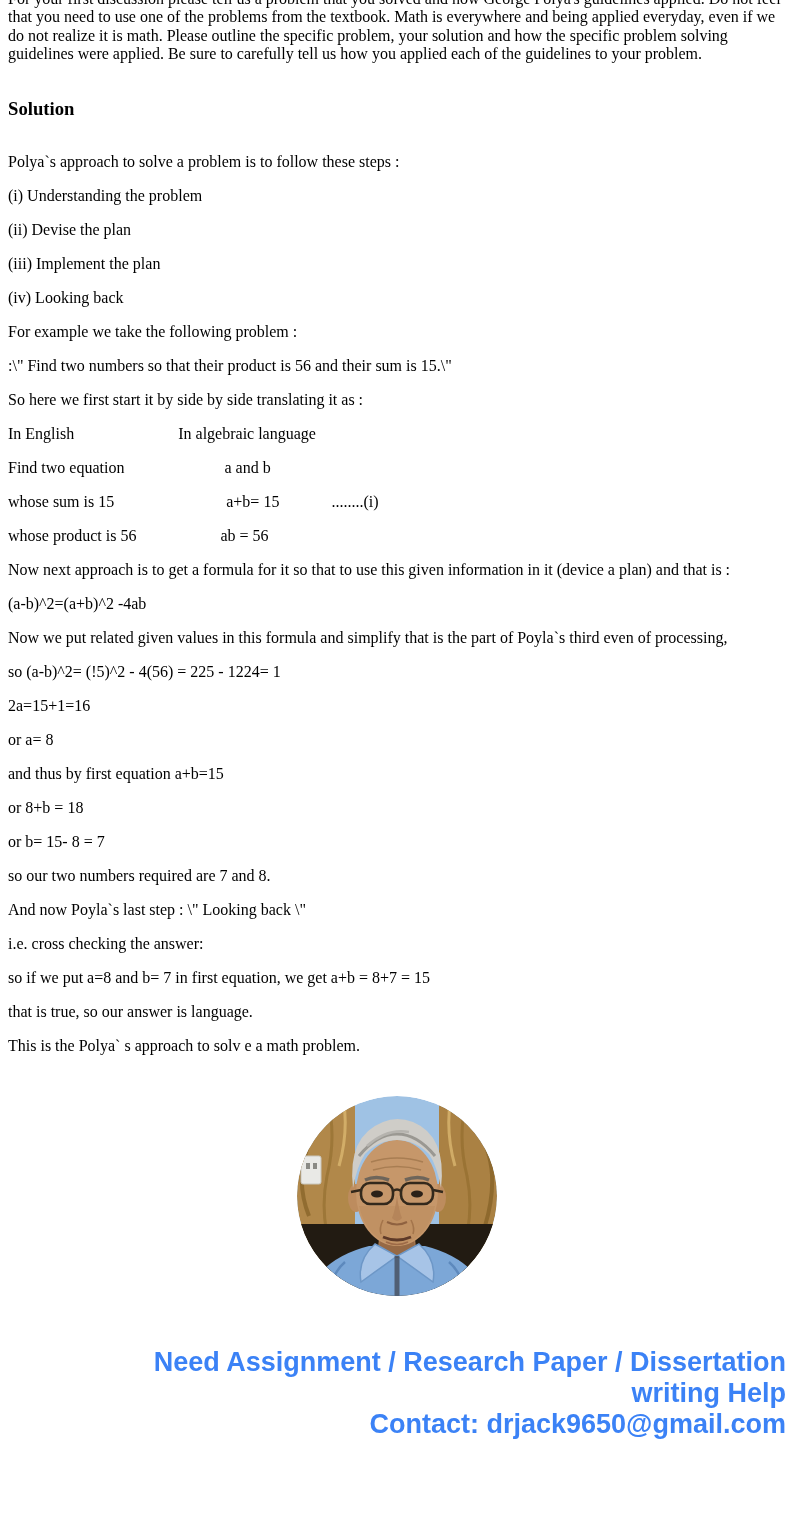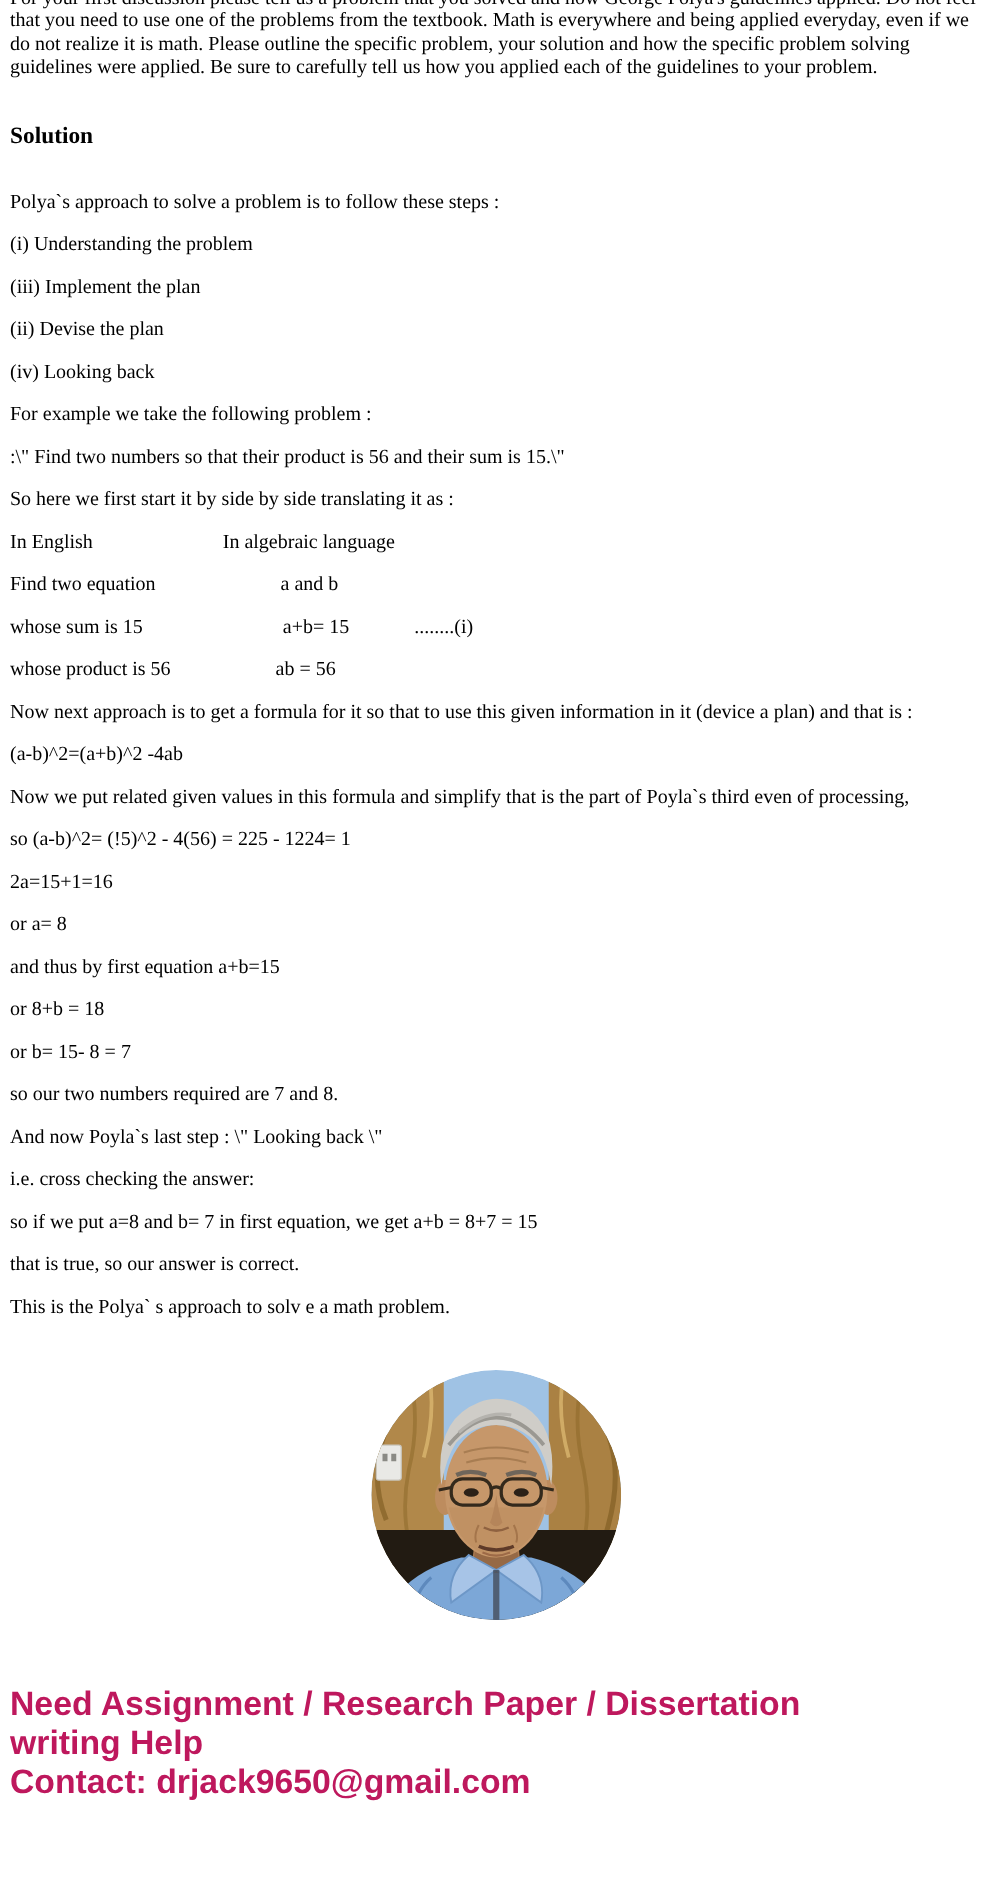--- a/index.html
+++ b/index.html
@@ -33,39 +33,39 @@
   }
   .avatar {
     display: inline-block;
     width: 200px;
     height: 200px;
     border-radius: 50%;
     overflow: hidden;
   }
   .footer {
     margin-top: 47px;
-    text-align: left;
+    text-align: right;
     font-family: "Liberation Sans", sans-serif;
     font-weight: bold;
     font-size: 27px;
     line-height: 31px;
-    color: #be185d;
+    color: #3b82f6;
   }
 </style>
 </head>
 <body>
 
 <div id="page">
   <div class="doc">
     <p class="clip-top">For your first discussion please tell us a problem that you solved and how George Polya's guidelines applied. Do not feel that you need to use one of the problems from the textbook. Math is everywhere and being applied everyday, even if we do not realize it is math. Please outline the specific problem, your solution and how the specific problem solving guidelines were applied. Be sure to carefully tell us how you applied each of the guidelines to your problem.</p>
     <h3>Solution</h3>
     <p>Polya`s approach to solve a problem is to follow these steps :</p>
     <p>(i) Understanding the problem</p>
+    <p>(ii) Devise the plan</p>
     <p>(iii) Implement the plan</p>
-    <p>(ii) Devise the plan</p>
     <p>(iv) Looking back</p>
     <p>For example we take the following problem :</p>
     <p>:\" Find two numbers so that their product is 56 and their sum is 15.\"</p>
     <p>So here we first start it by side by side translating it as :</p>
     <p>In English                          In algebraic language</p>
     <p>Find two equation                         a and b</p>
     <p>whose sum is 15                            a+b= 15             ........(i)</p>
     <p>whose product is 56                     ab = 56</p>
     <p>Now next approach is to get a formula for it so that to use this given information in it (device a plan) and that is :</p>
     <p>(a-b)^2=(a+b)^2 -4ab</p>
@@ -73,21 +73,21 @@
     <p>so (a-b)^2= (!5)^2 - 4(56) = 225 - 1224= 1</p>
     <p>2a=15+1=16</p>
     <p>or a= 8</p>
     <p>and thus by first equation a+b=15</p>
     <p>or 8+b = 18</p>
     <p>or b= 15- 8 = 7</p>
     <p>so our two numbers required are 7 and 8.</p>
     <p>And now Poyla`s last step : \" Looking back \"</p>
     <p>i.e. cross checking the answer:</p>
     <p>so if we put a=8 and b= 7 in first equation, we get a+b = 8+7 = 15</p>
-    <p>that is true, so our answer is correct.</p>
+    <p>that is true, so our answer is language.</p>
     <p>This is the Polya` s approach to solv e a math problem.</p>
   </div>
 
   <div class="avatar-wrap">
     <span class="avatar">
       <svg width="200" height="200" viewBox="0 0 200 200" xmlns="http://www.w3.org/2000/svg">
         <defs>
           <clipPath id="circ">
               <circle cx="100" cy="100" r="100"></circle>
             </clipPath>

